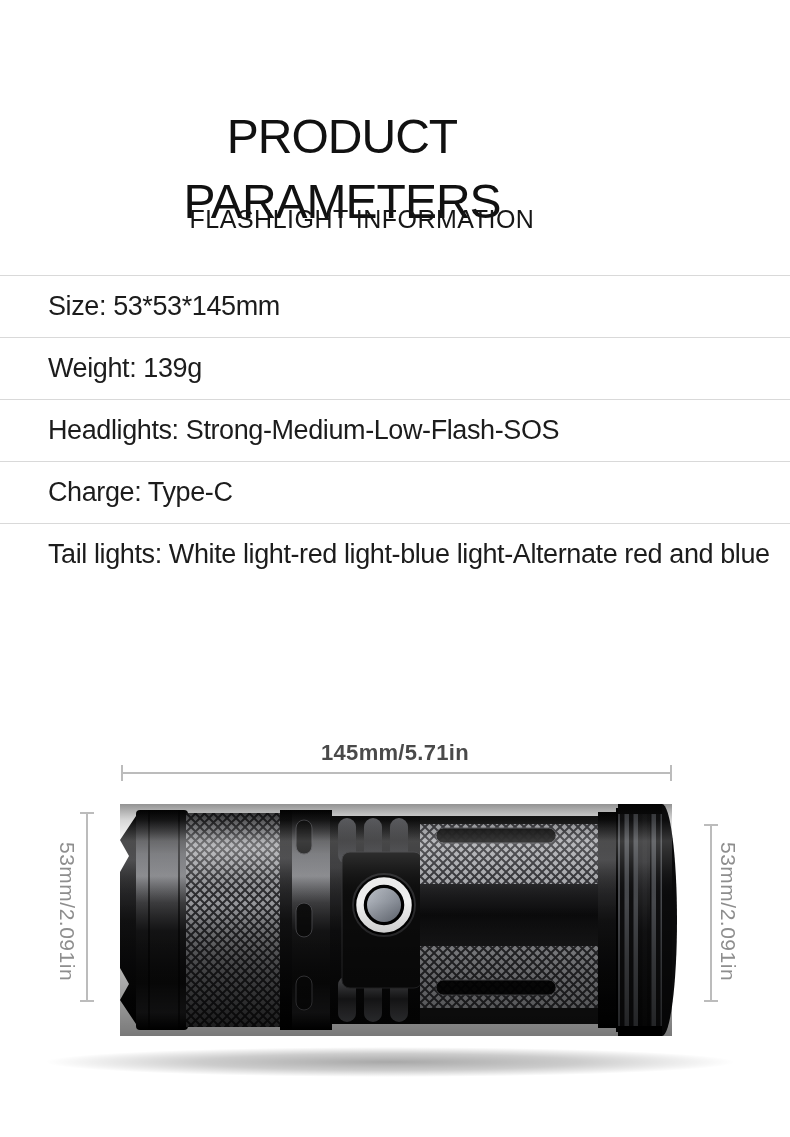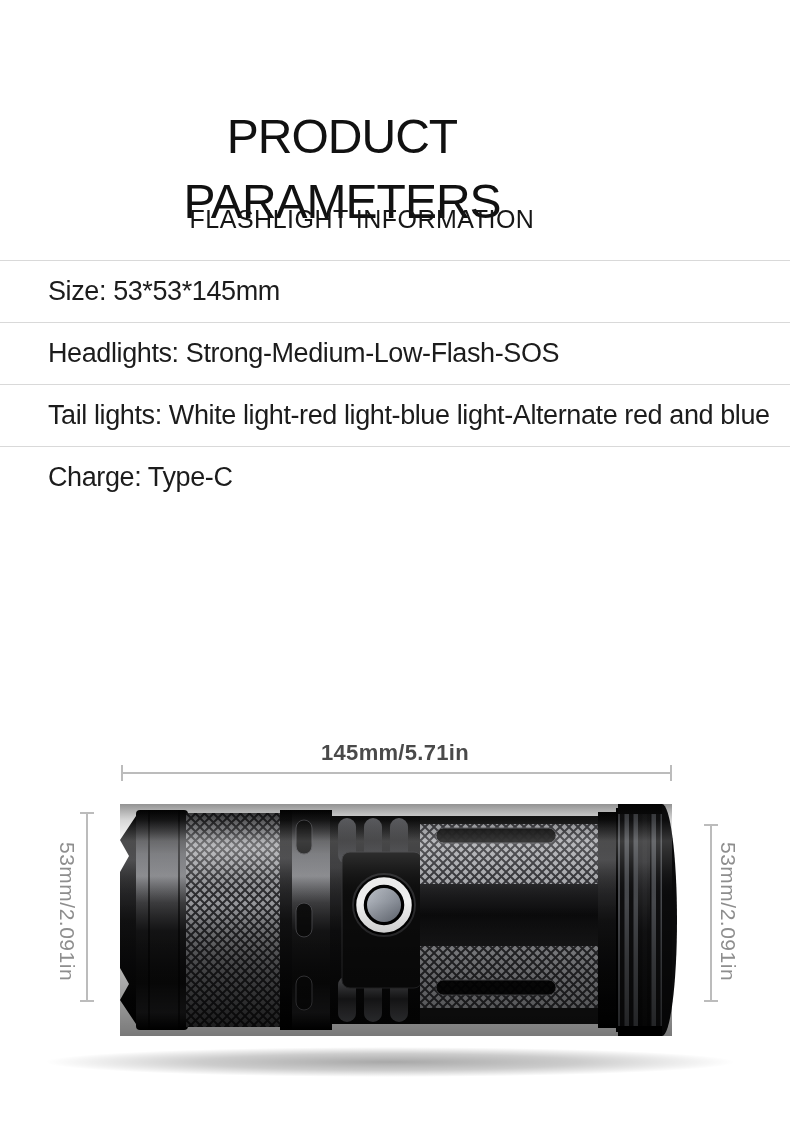--- a/index.html
+++ b/index.html
@@ -10,21 +10,21 @@
   
   .title{
     position:absolute;top:72px;left:0;width:684px;text-align:center;
     font-size:48px;line-height:65px;font-weight:400;color:#111;letter-spacing:-1px;
   }
   .subtitle{
     position:absolute;top:204px;left:0;width:724px;text-align:center;
     font-size:25px;line-height:30px;color:#161616;letter-spacing:.5px;
   }
   
-  .specs{position:absolute;top:260px;left:0;width:790px;}
+  .specs{position:absolute;top:275px;left:0;width:790px;}
   .spec-row{
     box-sizing:border-box;height:62px;border-top:1px solid #d9d9d9;
     display:flex;align-items:center;padding-left:48px;
     font-size:27px;letter-spacing:-.4px;color:#1c1c1c;white-space:nowrap;
   }
   
   .dim-label-top{
     position:absolute;top:740px;left:0;width:790px;text-align:center;
     font-size:22px;color:#4a4a4a;letter-spacing:.3px;font-weight:bold;
   }
@@ -57,27 +57,30 @@
 
   <h1 class="title"><span>PRODUCT</span><br><span>PARAMETERS</span></h1>
 
   <div class="subtitle">FLASHLIGHT INFORMATION</div>
 
   <section class="specs">
     <div class="spec-row">
         <span>Size: 53*53*145mm</span>
       </div>
     <div class="spec-row">
+        <span>Weight: 139g</span>
+      </div>
+    <div class="spec-row">
         <span>Headlights: Strong-Medium-Low-Flash-SOS</span>
       </div>
     <div class="spec-row">
+        <span>Charge: Type-C</span>
+      </div>
+    <div class="spec-row">
         <span>Tail lights: White light-red light-blue light-Alternate red and blue</span>
-      </div>
-    <div class="spec-row">
-        <span>Charge: Type-C</span>
       </div>
   </section>
 
   <section>
     <div class="dim-label-top">145mm/5.71in</div>
     <div class="dim-hline"></div>
     <div class="dim-vline left"></div>
     <div class="dim-vline right"></div>
     <div class="dim-label-side left">53mm/2.091in</div>
     <div class="dim-label-side right">53mm/2.091in</div>

